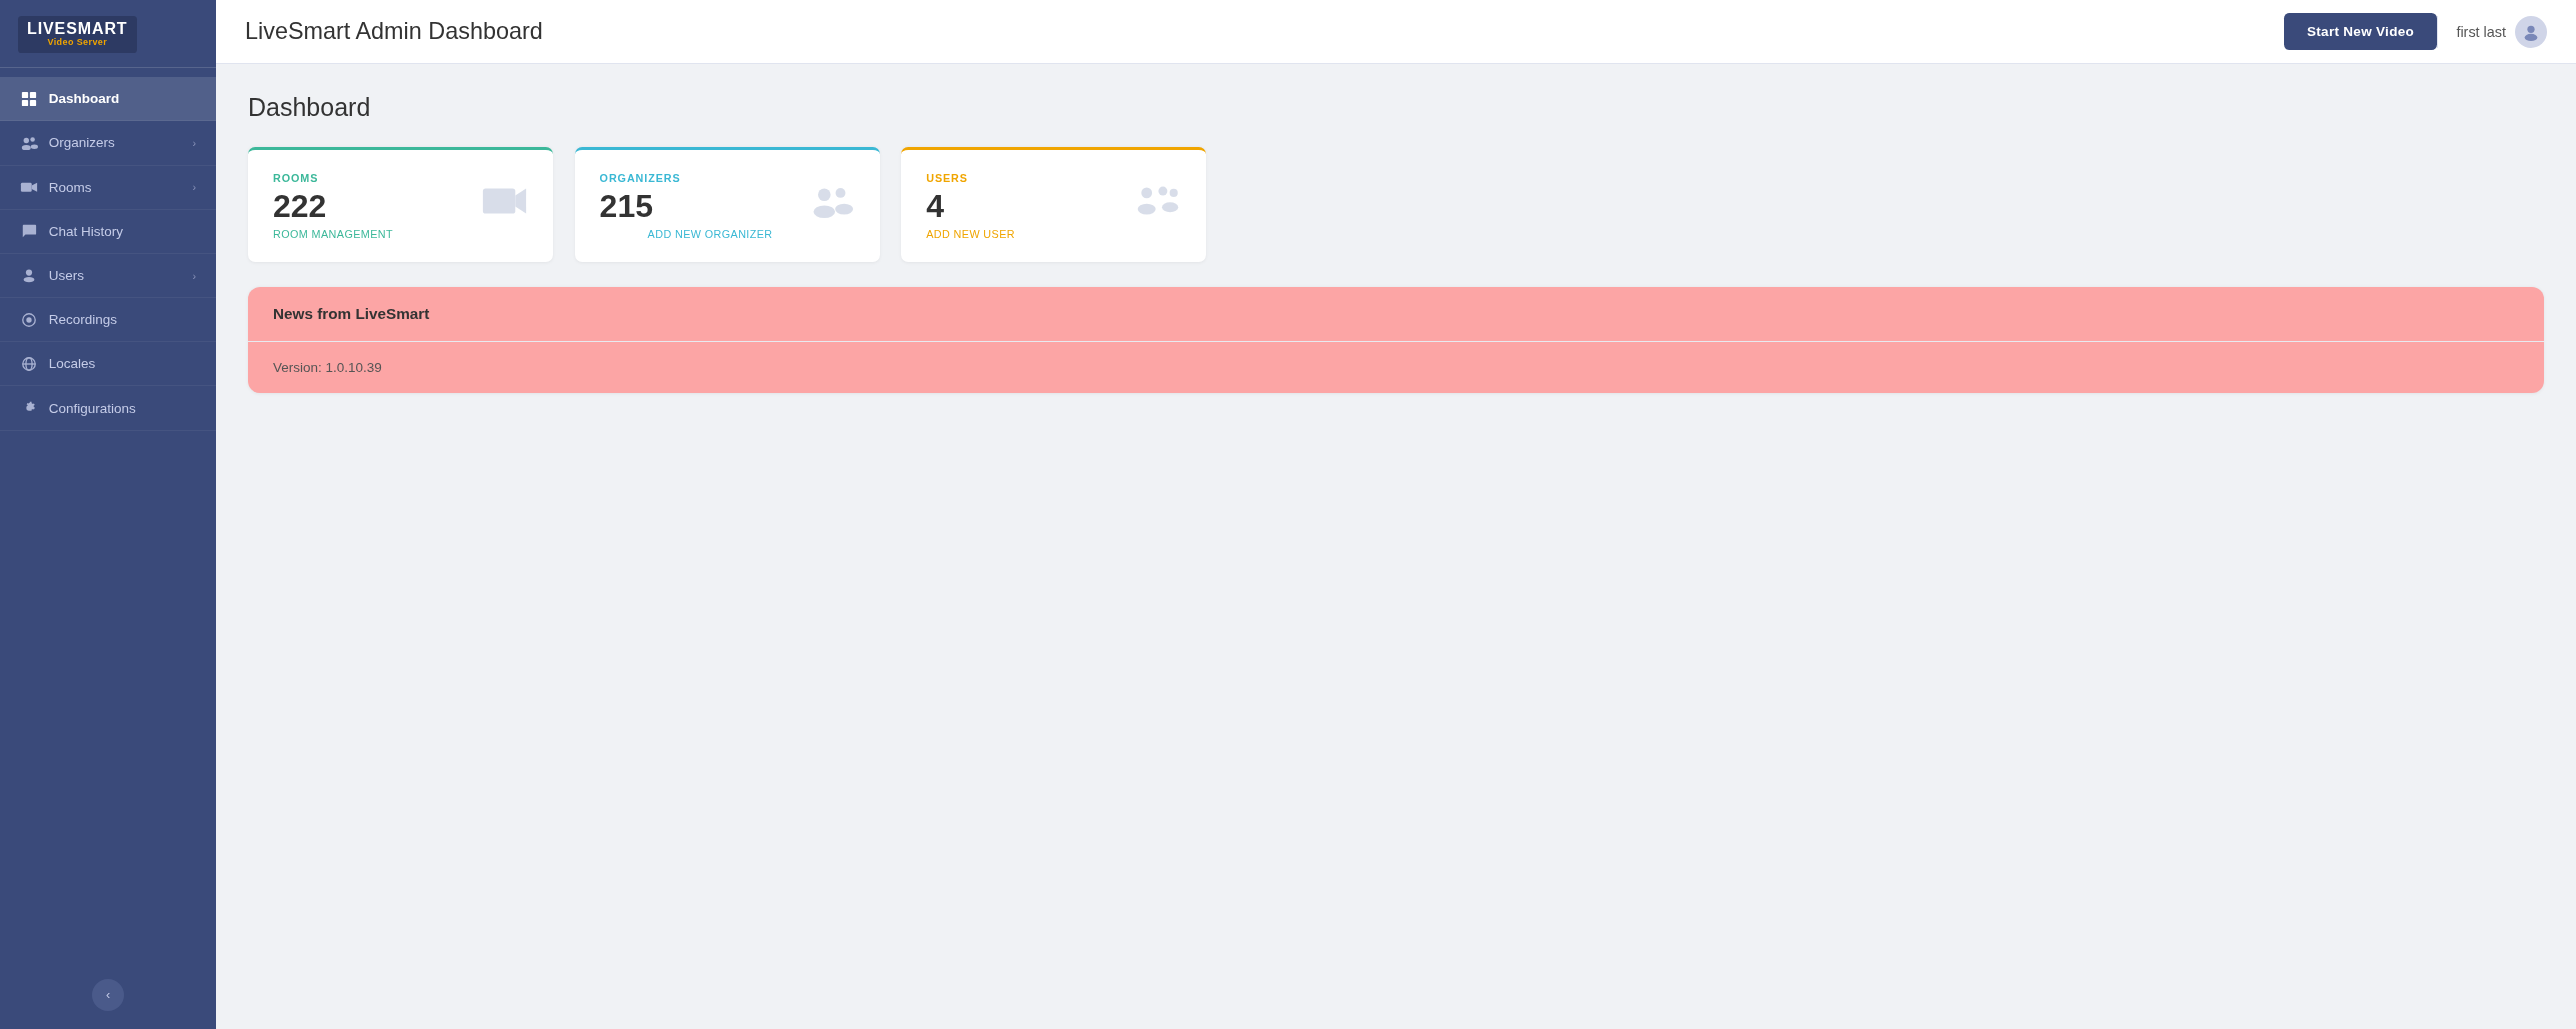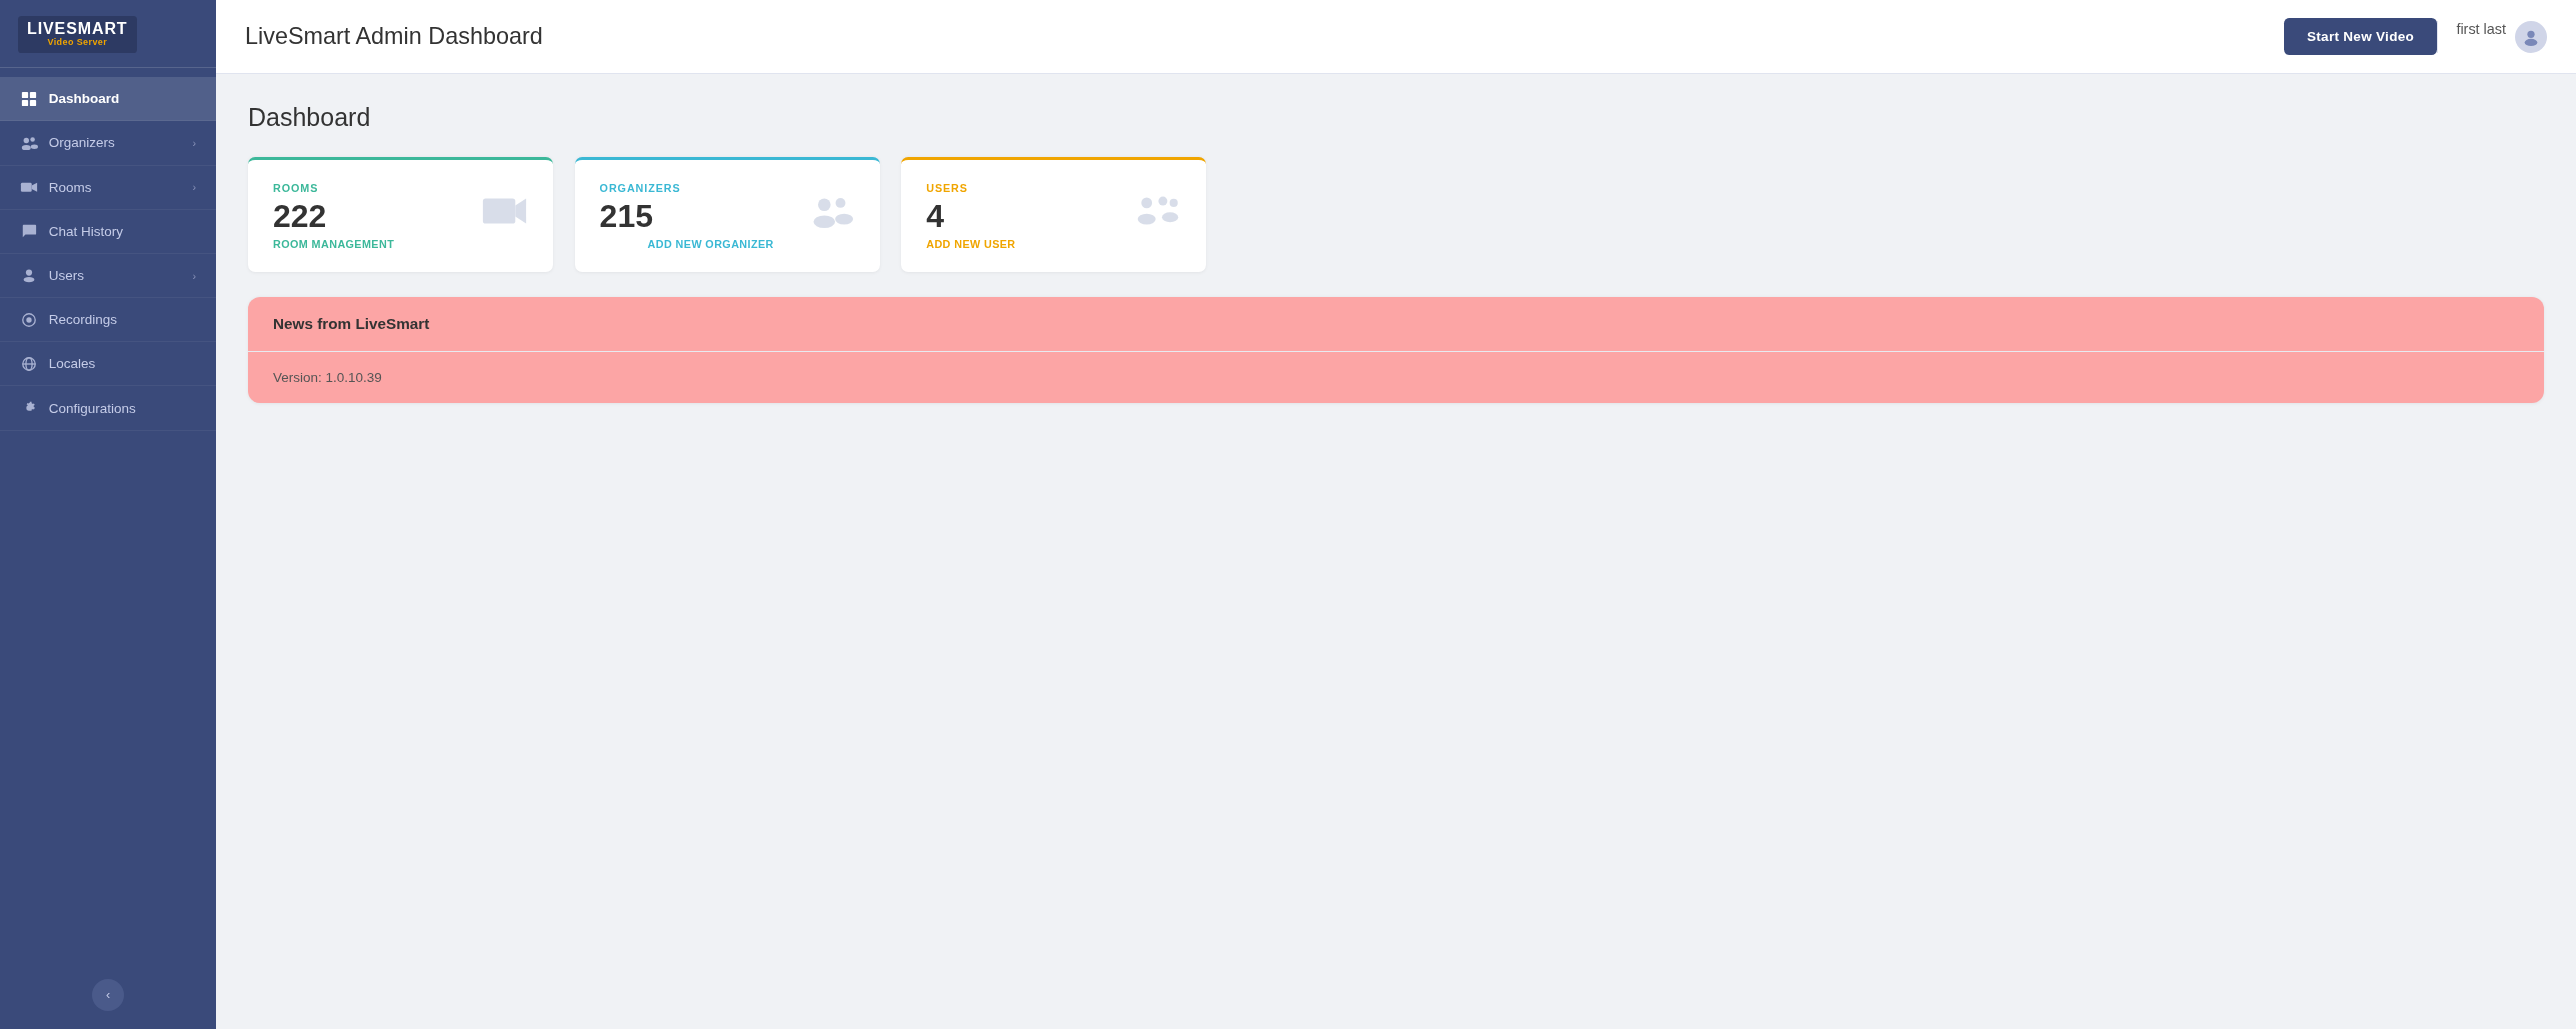--- a/index.html
+++ b/index.html
@@ -103,21 +103,21 @@
       display: flex;
       flex-direction: column;
       height: 100vh;
       overflow: hidden;
     }
 
     
     .header {
       background: #fff;
       padding: 0 29px;
-      height: 74px;
+      height: 64px;
       display: flex;
       align-items: center;
       justify-content: space-between;
       border-bottom: 0.9px solid #e0e4ef;
       box-shadow: 0 0.9px 3.6px rgba(0,0,0,0.05);
     }
     .header-title {
       font-size: 23.4px;
       font-weight: 400;
       color: #333;
@@ -132,20 +132,21 @@
       border: none;
       padding: 10.8px 23.4px;
       border-radius: 5.4px;
       font-size: 13.5px;
       font-weight: 600;
       cursor: pointer;
       letter-spacing: 0.3px;
     }
     .user-info {
       display: flex;
+      align-items: center;
       gap: 9px;
       padding-left: 18px;
       border-left: 0.9px solid #e0e4ef;
     }
     .user-name {
       font-size: 14.4px;
       color: #555;
     }
     .user-avatar {
       width: 32px;
@@ -209,21 +210,21 @@
 
     .stat-number {
       font-size: 32px;
       font-weight: 700;
       color: #333;
       line-height: 1.1;
       margin-bottom: 4px;
     }
     .stat-action {
       font-size: 10.8px;
-      font-weight: 700;
+      font-weight: 400;
       letter-spacing: 0.4px;
       text-transform: uppercase;
       cursor: pointer;
     }
     .stat-card.rooms .stat-action { color: #3cb89a; }
     .stat-card.organizers .stat-action { color: #3ab8d4; margin-left: 48px; }
     .stat-card.users .stat-action { color: #f0a500; }
 
     .stat-icon {
       font-size: 38px;

